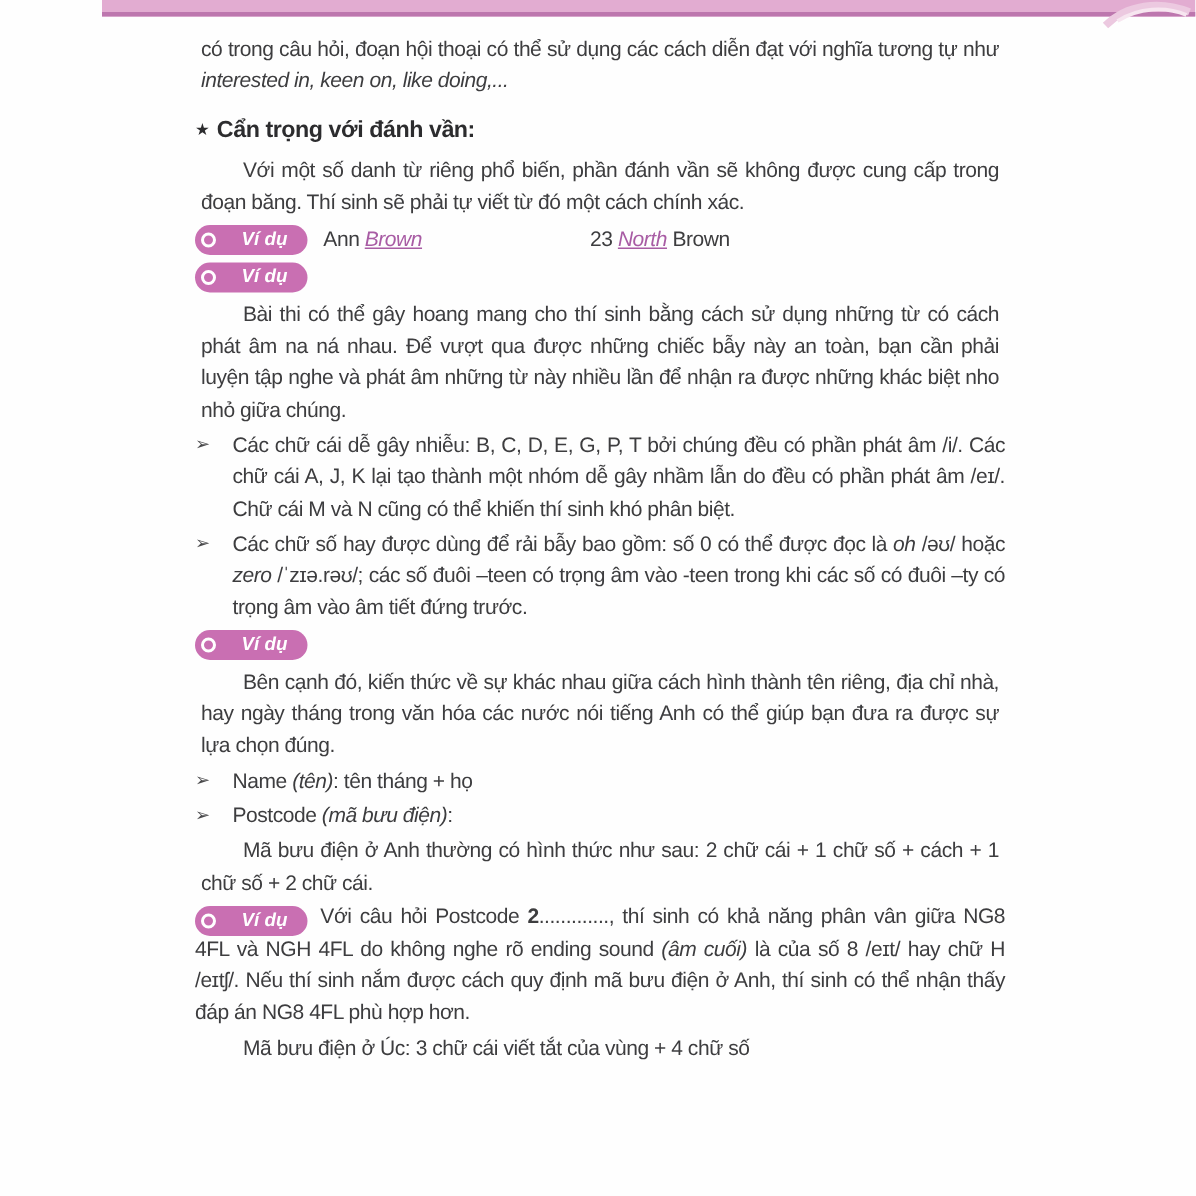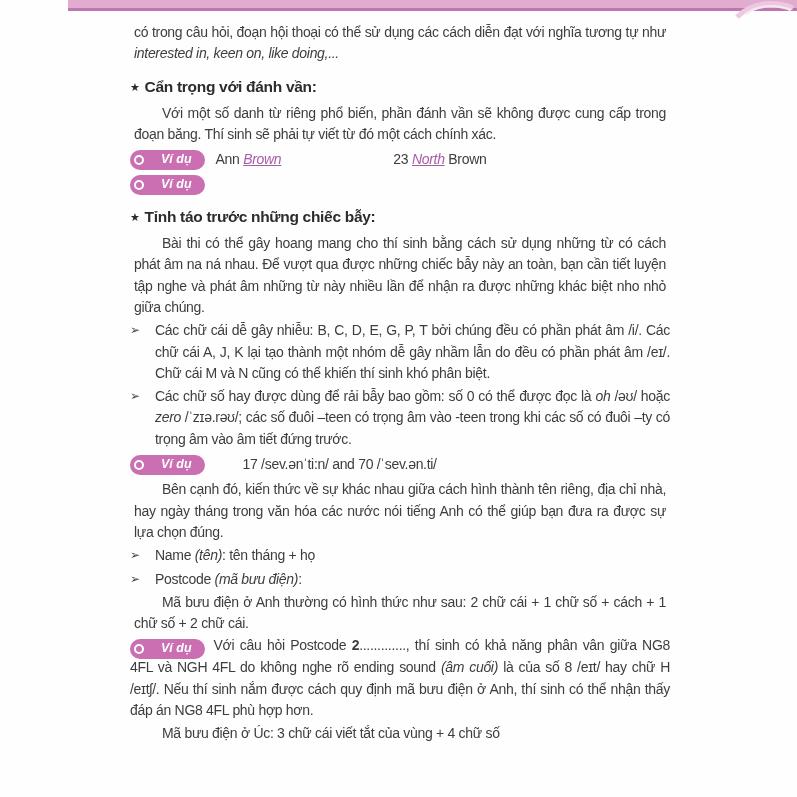--- a/index.html
+++ b/index.html
@@ -60,28 +60,26 @@
     <div class="para indent"><span class="seg ">Với một số danh từ riêng phổ biến, phần đánh vần sẽ không được cung cấp trong đoạn băng. Thí sinh sẽ phải tự viết từ đó một cách chính xác.</span></div>
     <div class="vidu-line">
       <span class="badge"><span class="badge-dot"></span><span>Ví dụ</span></span>
       <span class="after-badge"><span class="seg ">Ann </span><span class="seg pk">Brown</span></span>
       <span class="gap" style="width: 112px;"></span>
       <span><span class="seg ">23 </span><span class="seg pk">North</span><span class="seg "> Brown</span></span>
     </div>
     <div class="vidu-line">
       <span class="badge"><span class="badge-dot"></span><span>Ví dụ</span></span>
     </div>
-    <div class="heading"><span class="star">★</span><span>Tỉnh táo trước những chiếc bẫy:</span></div>
-    <div class="para indent"><span class="seg ">Bài thi có thể gây hoang mang cho thí sinh bằng cách sử dụng những từ có cách phát âm na ná nhau. Để vượt qua được những chiếc bẫy này an toàn, bạn cần tiết luyện tập nghe và phát âm những từ này nhiều lần để nhận ra được những khác biệt nho nhỏ giữa chúng.</span></div>
+    <div class="para indent"><span class="seg ">Bài thi có thể gây hoang mang cho thí sinh bằng cách sử dụng những từ có cách phát âm na ná nhau. Để vượt qua được những chiếc bẫy này an toàn, bạn cần phải luyện tập nghe và phát âm những từ này nhiều lần để nhận ra được những khác biệt nho nhỏ giữa chúng.</span></div>
     <div class="bullet"><span class="arrow">➢</span><span class="seg ">Các chữ cái dễ gây nhiễu: B, C, D, E, G, P, T bởi chúng đều có phần phát âm /i/. Các chữ cái A, J, K lại tạo thành một nhóm dễ gây nhầm lẫn do đều có phần phát âm /eɪ/. Chữ cái M và N cũng có thể khiến thí sinh khó phân biệt.</span></div>
     <div class="bullet"><span class="arrow">➢</span><span class="seg ">Các chữ số hay được dùng để rải bẫy bao gồm: số 0 có thể được đọc là </span><span class="seg i">oh</span><span class="seg "> /əʊ/ hoặc </span><span class="seg i">zero</span><span class="seg "> /ˈzɪə.rəʊ/; các số đuôi –teen có trọng âm vào -teen trong khi các số có đuôi –ty có trọng âm vào âm tiết đứng trước.</span></div>
     <div class="vidu-line">
       <span class="badge"><span class="badge-dot"></span><span>Ví dụ</span></span>
       <span class="gap" style="width: 38px;"></span>
-      <span><span class="seg ">17 /sev.ənˈti:n/ and 70 /ˈsev.ən.ti/</span></span>
     </div>
     <div class="para indent"><span class="seg ">Bên cạnh đó, kiến thức về sự khác nhau giữa cách hình thành tên riêng, địa chỉ nhà, hay ngày tháng trong văn hóa các nước nói tiếng Anh có thể giúp bạn đưa ra được sự lựa chọn đúng.</span></div>
     <div class="bullet"><span class="arrow">➢</span><span class="seg ">Name </span><span class="seg i">(tên)</span><span class="seg ">: tên tháng + họ</span></div>
     <div class="bullet"><span class="arrow">➢</span><span class="seg ">Postcode </span><span class="seg i">(mã bưu điện)</span><span class="seg ">:</span></div>
     <div class="para indent"><span class="seg ">Mã bưu điện ở Anh thường có hình thức như sau: 2 chữ cái + 1 chữ số + cách + 1 chữ số + 2 chữ cái.</span></div>
     <div class="vidu-para"><span class="badge"><span class="badge-dot"></span><span>Ví dụ</span></span><span class="seg ">Với câu hỏi Postcode </span><span class="seg b">2</span><span class="seg ">............., thí sinh có khả năng phân vân giữa NG8 4FL và NGH 4FL do không nghe rõ ending sound </span><span class="seg i">(âm cuối)</span><span class="seg "> là của số 8 /eɪt/ hay chữ H /eɪtʃ/. Nếu thí sinh nắm được cách quy định mã bưu điện ở Anh, thí sinh có thể nhận thấy đáp án NG8 4FL phù hợp hơn.</span></div>
     <div class="para indent"><span class="seg ">Mã bưu điện ở Úc: 3 chữ cái viết tắt của vùng + 4 chữ số</span></div>
   </div>
 
 </body></html>

